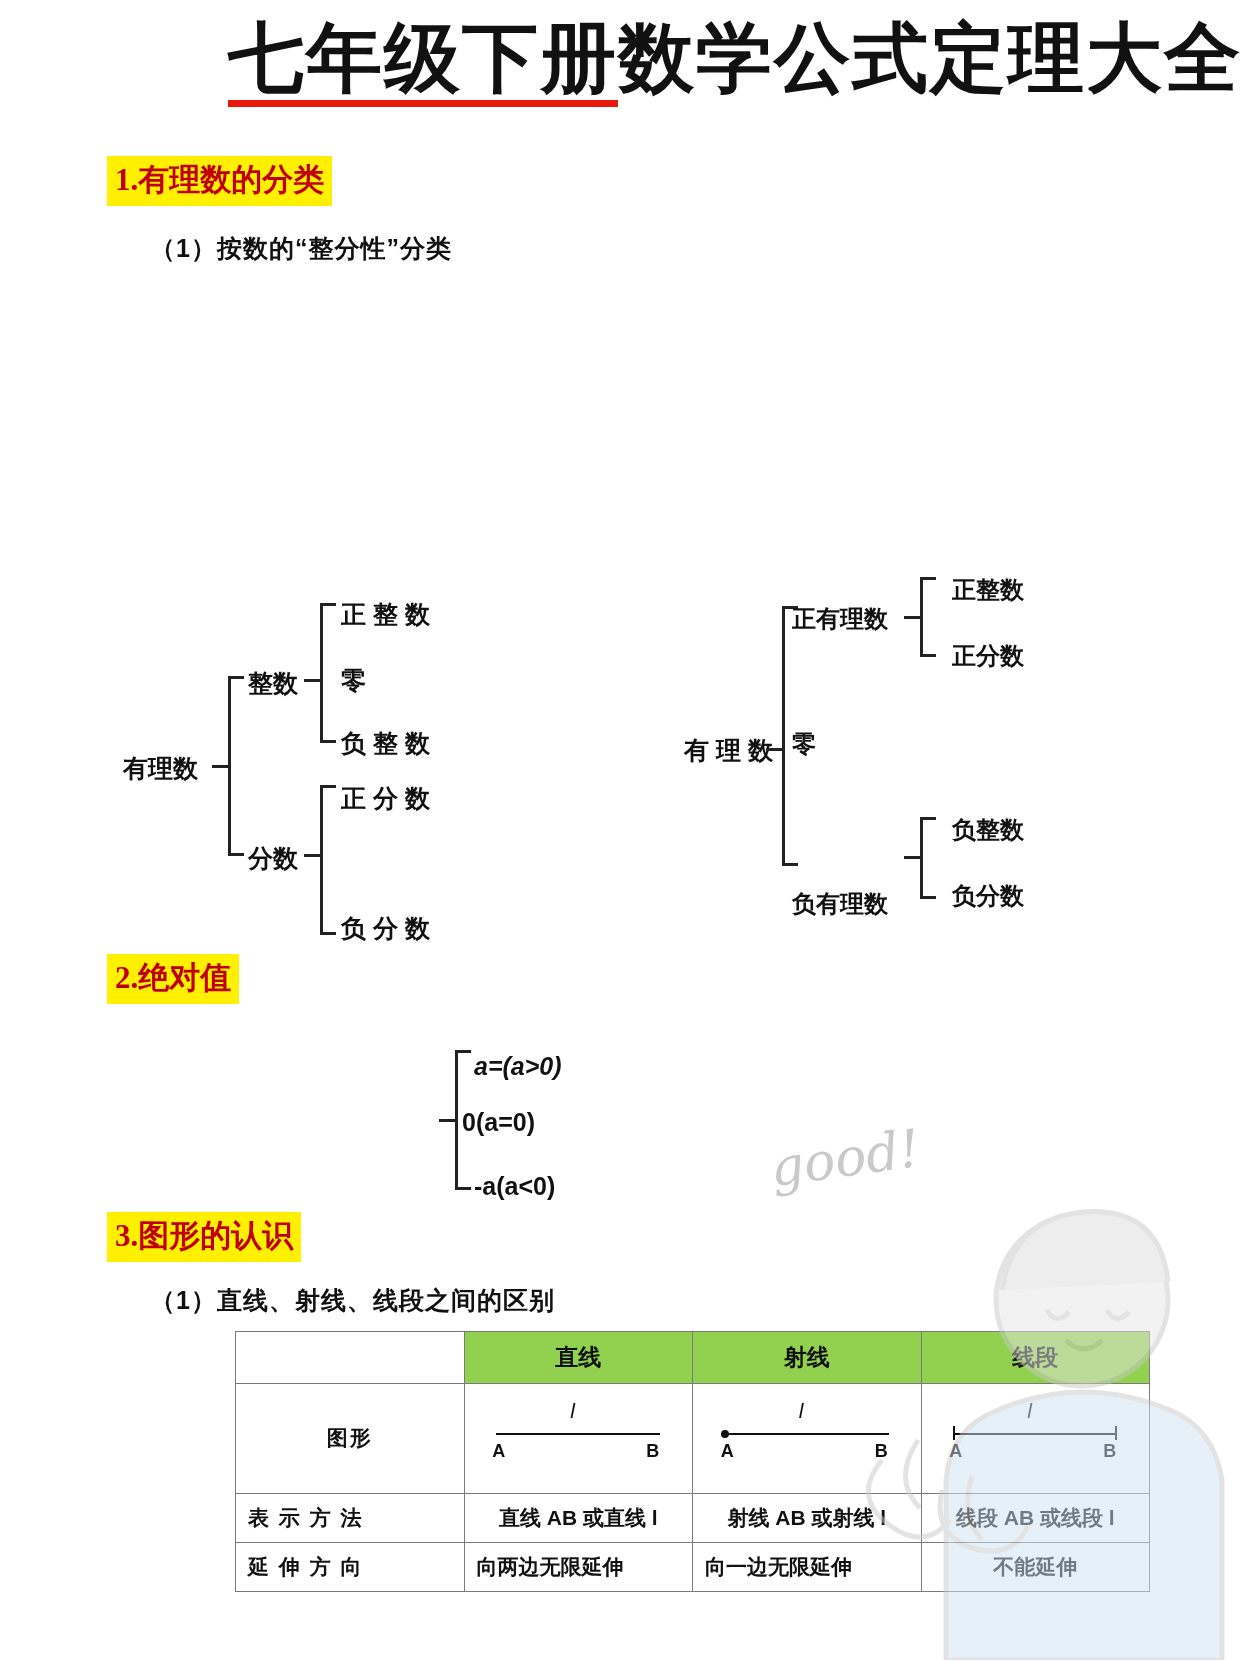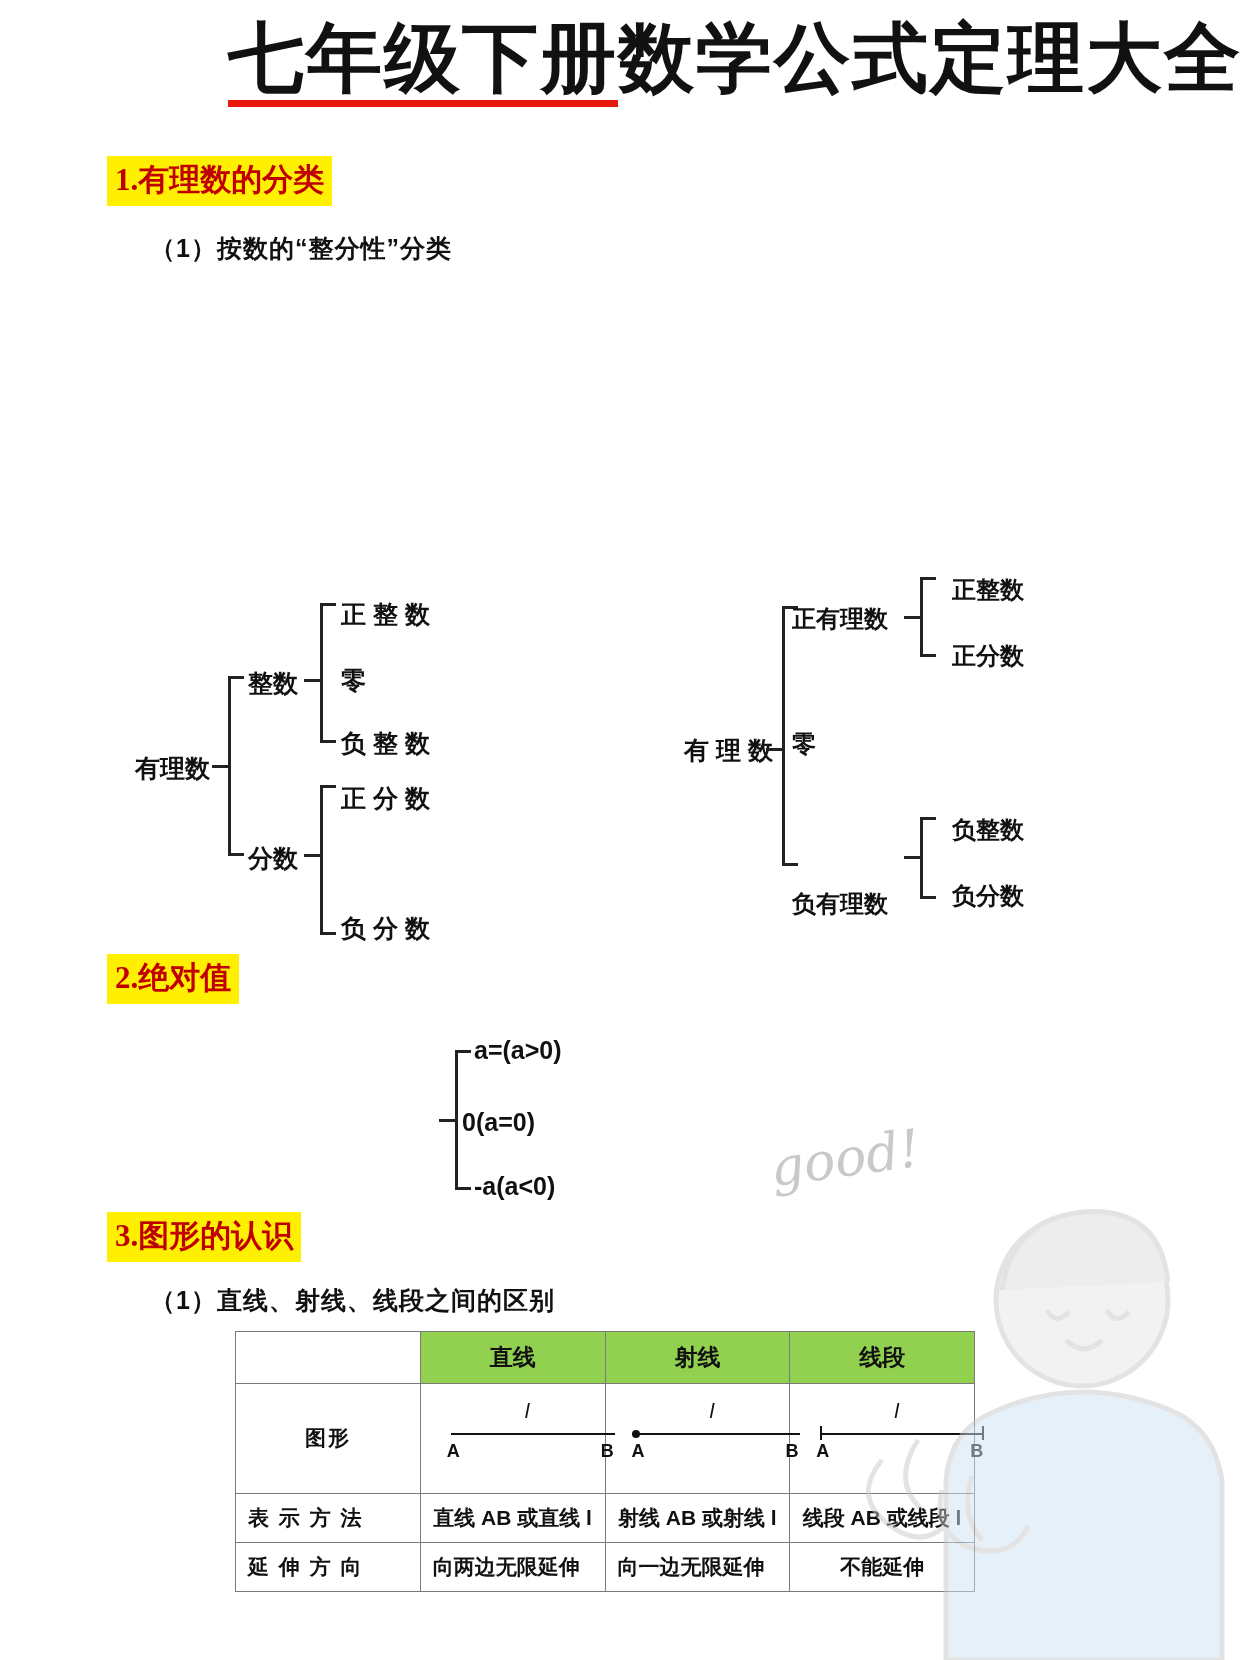--- a/index.html
+++ b/index.html
@@ -92,21 +92,21 @@
     position: absolute;
     font-size: 25px;
     font-weight: bold;
     white-space: nowrap;
   }
 
   
   .tbl-wrap { margin: 14px 0 0 235px; }
   table.cmp {
     border-collapse: collapse;
-    width: 740px;
+    width: 915px;
     table-layout: fixed;
   }
   table.cmp th, table.cmp td {
     border: 1px solid #7a7a7a;
     font-size: 21px;
     font-weight: bold;
     padding: 10px 12px;
     vertical-align: middle;
   }
   table.cmp thead th {
@@ -184,21 +184,21 @@
     <span class="sec-head">1.有理数的分类</span>
   </div>
 </div>
 
 <div style="position:relative;height:30px;margin-top:26px;">
   <div class="subhead" style="position:absolute;left:150px;top:0;">（1）按数的“整分性”分类</div>
 </div>
 
 <div class="tree-area">
 
-  <div class="node" style="left:123px; top:480px;margin-left:12px;">有理数</div>
+  <div class="node" style="left:123px; top:480px;">有理数</div>
 
   <div class="brace" style="left:228px; top:404px; height:180px;"></div>
   <div class="brace-tick" style="left:212px; top:493px;"></div>
 
   <div class="node" style="left:248px; top:395px;">整数</div>
   <div class="brace" style="left:320px; top:331px; height:140px;"></div>
   <div class="brace-tick" style="left:304px; top:407px;"></div>
   <div class="node" style="left:341px; top:326px;">正 整 数</div>
   <div class="node" style="left:341px; top:392px;">零</div>
   <div class="node" style="left:341px; top:455px;">负 整 数</div>
@@ -230,21 +230,21 @@
 
 <div style="margin-top:310px;">
   <div class="sec-head-pos">
     <span class="sec-head">2.绝对值</span>
   </div>
 </div>
 
 <div class="abs-area">
   <div class="brace" style="left:455px; top:46px; height:140px;"></div>
   <div class="brace-tick" style="left:439px; top:115px;"></div>
-  <div class="abs-item" style="left:474px; top:32px;">a=(a&gt;0)</div>
+  <div class="abs-item" style="left:474px; top:48px;font-style:italic;">a=(a&gt;0)</div>
   <div class="abs-item" style="left:462px; top:104px;">0(a=0)</div>
   <div class="abs-item" style="left:474px; top:168px;">-a(a&lt;0)</div>
 </div>
 
 <div style="margin-top:18px;">
   <div class="sec-head-pos">
     <span class="sec-head">3.图形的认识</span>
   </div>
 </div>
 

